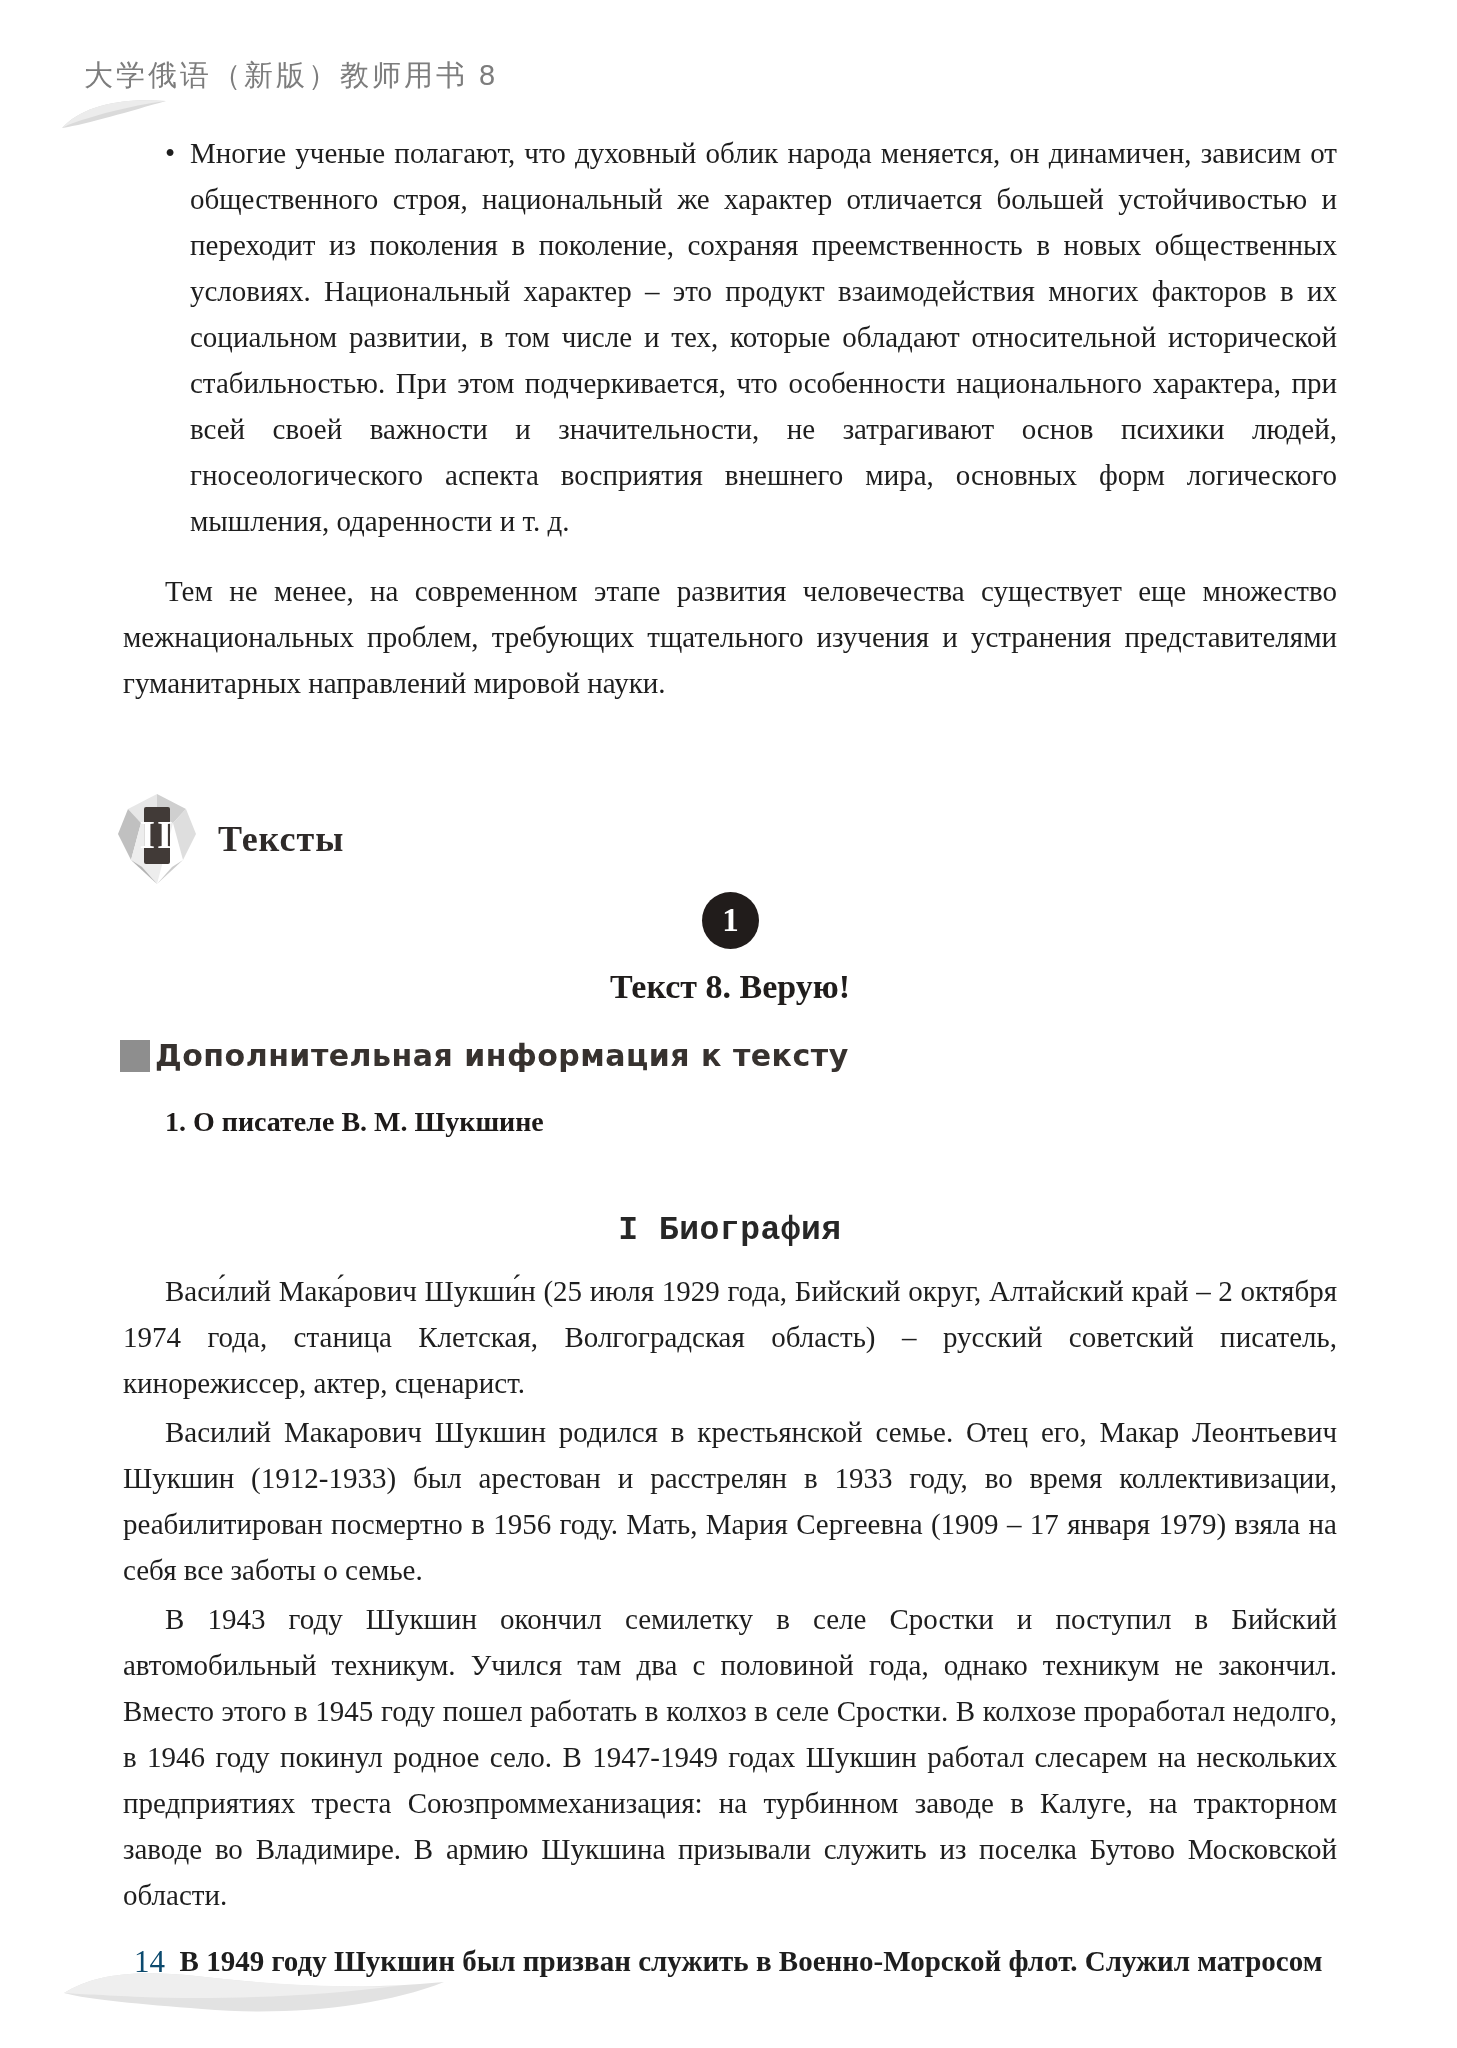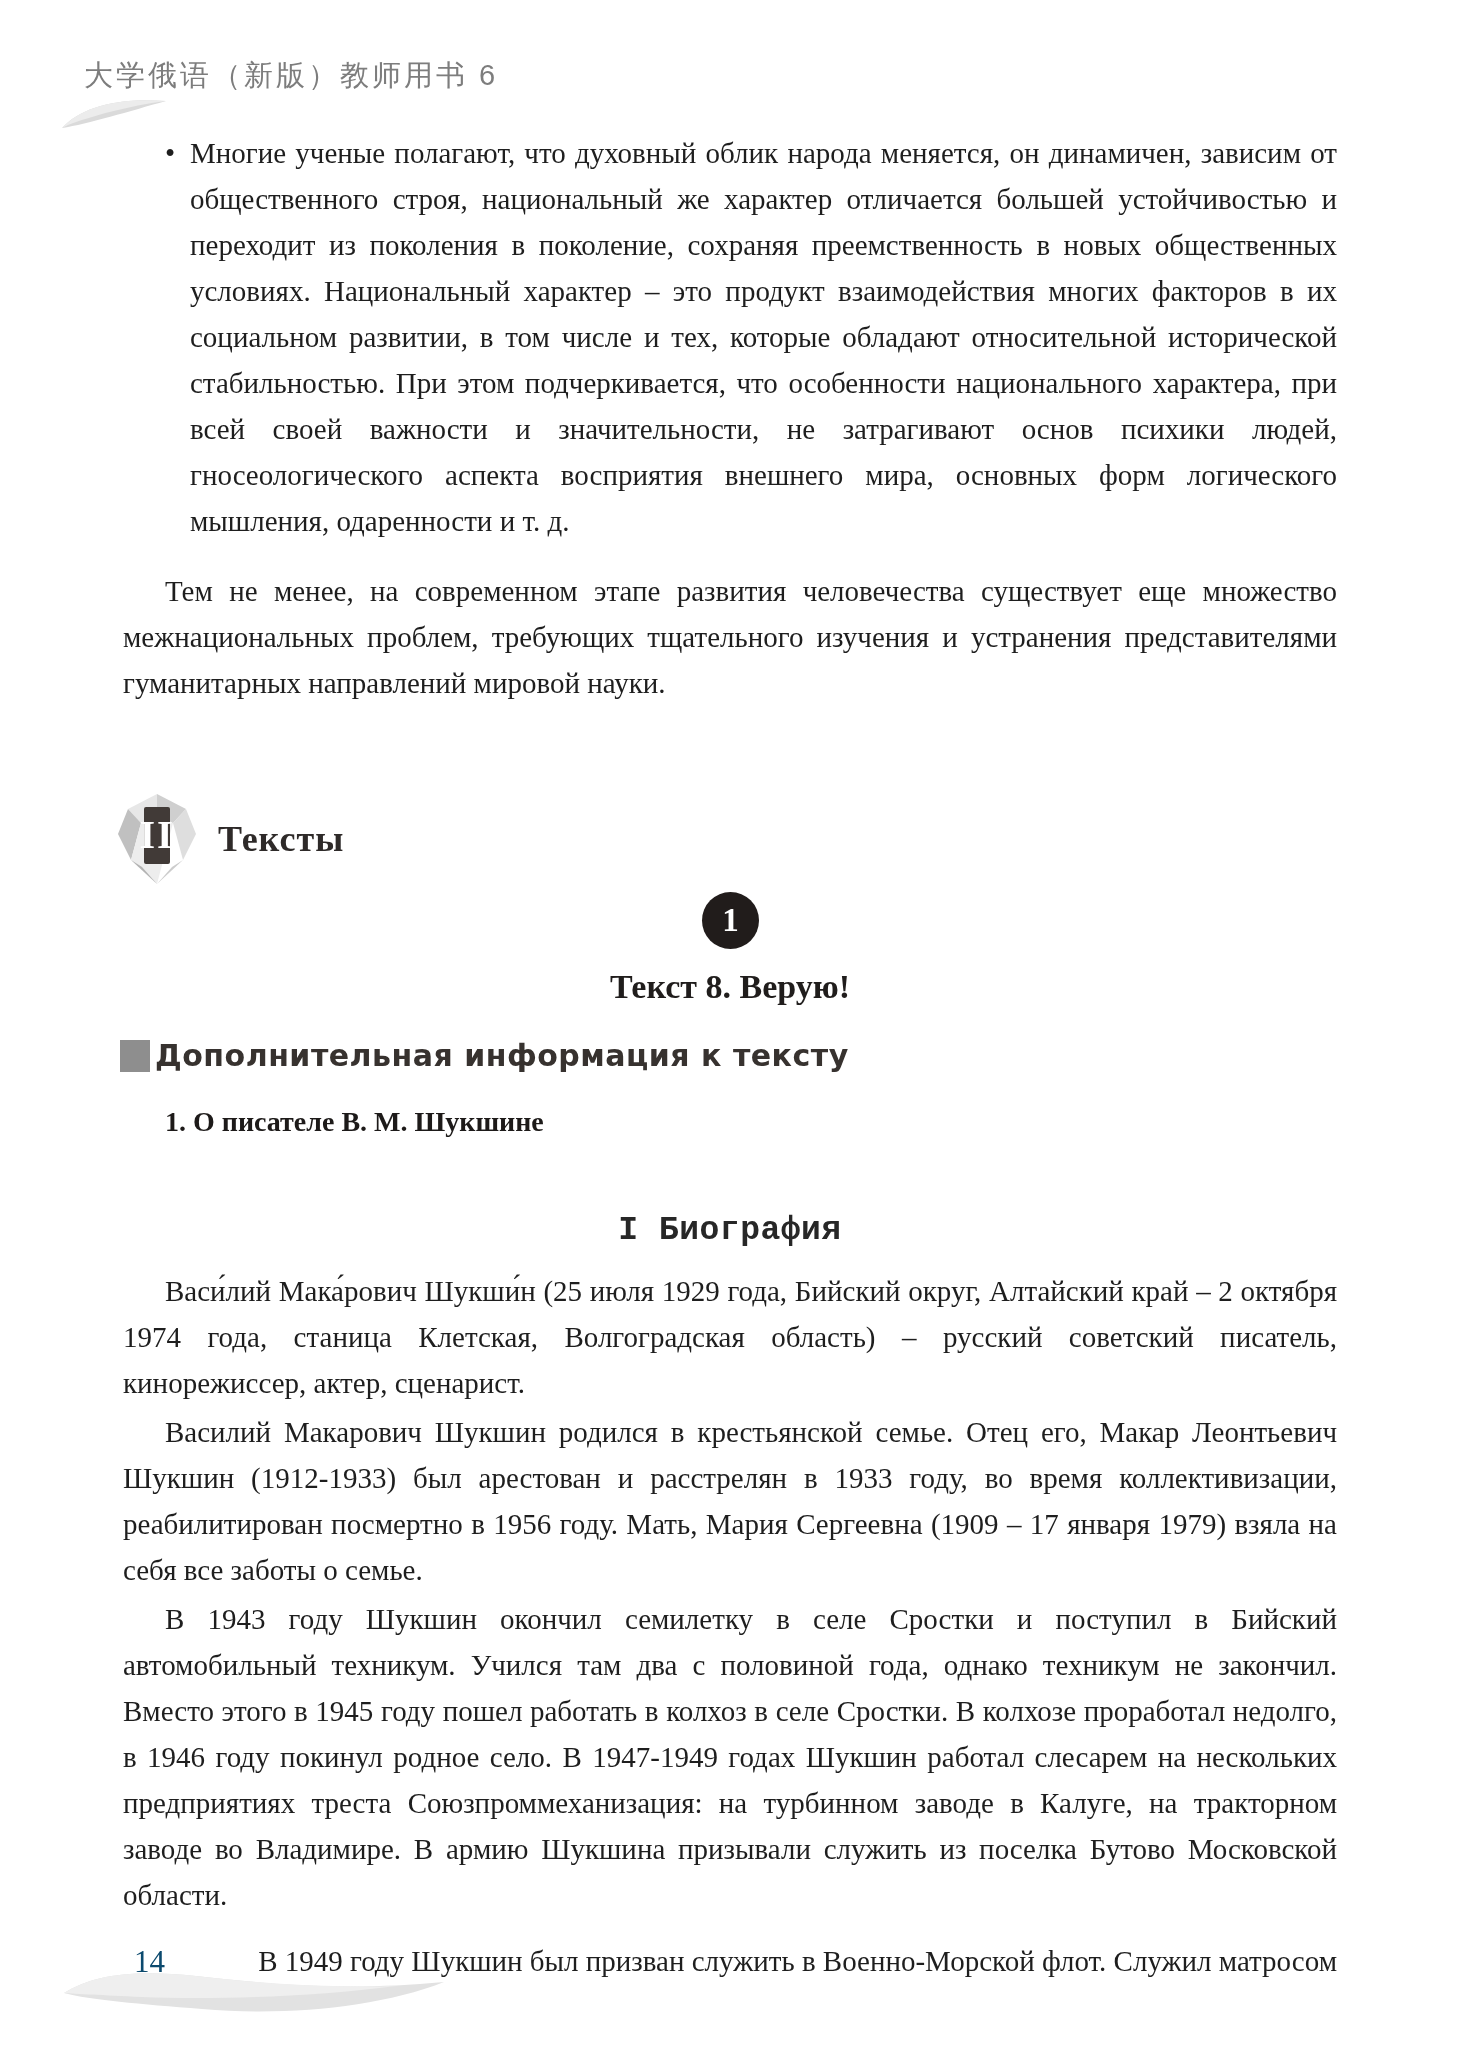--- a/index.html
+++ b/index.html
@@ -74,21 +74,21 @@
     font-weight:bold;font-size:33px;color:#272727;letter-spacing:0.5px;
   }
   .page-number{
     left:134px;top:1944px;font-size:31px;color:#0c4a6e;
   }
   svg{display:block;}
 </style>
 </head>
 <body>
 
-<div class="abs header-title">大学俄语（新版）教师用书 6</div>
+<div class="abs header-title">大学俄语（新版）教师用书 8</div>
 
 <div class="abs" style="left:58px;top:92px;">
   <svg width="112" height="48" viewBox="0 0 112 48">
     <path d="M4,36 C22,16 58,5 108,9 C72,19 30,32 4,36 Z" fill="#dadada"></path>
     <path d="M4,36 C22,16 58,5 108,9 C70,14 34,24 10,33 Z" fill="#ececec"></path>
   </svg>
 </div>
 
 <div class="abs para bullet-para" style="top:130px;">
   <span class="bullet-marker">•</span>
@@ -125,21 +125,21 @@
   <div class="info-label">Дополнительная информация к тексту</div>
 </div>
 
 <div class="abs writer-heading">1. О писателе В. М. Шукшине</div>
 
 <div class="abs bio-heading">I Биография</div>
 
 <div class="abs para indent" style="top:1268px;">Васи́лий Мака́рович Шукши́н (25 июля 1929 года, Бийский округ, Алтайский край – 2 октября 1974 года, станица Клетская, Волгоградская область) – русский советский писатель, кинорежиссер, актер, сценарист.</div>
 <div class="abs para indent" style="top:1409px;">Василий Макарович Шукшин родился в крестьянской семье. Отец его, Макар Леонтьевич Шукшин (1912-1933) был арестован и расстрелян в 1933 году, во время коллективизации, реабилитирован посмертно в 1956 году. Мать, Мария Сергеевна (1909 – 17 января 1979) взяла на себя все заботы о семье.</div>
 <div class="abs para indent" style="top:1596px;">В 1943 году Шукшин окончил семилетку в селе Сростки и поступил в Бийский автомобильный техникум. Учился там два с половиной года, однако техникум не закончил. Вместо этого в 1945 году пошел работать в колхоз в селе Сростки. В колхозе проработал недолго, в 1946 году покинул родное село. В 1947-1949 годах Шукшин работал слесарем на нескольких предприятиях треста Союзпроммеханизация: на турбинном заводе в Калуге, на тракторном заводе во Владимире. В армию Шукшина призывали служить из поселка Бутово Московской области.</div>
-<div class="abs para indent" style="top:1938px;text-align:right;">В 1949 году Шукшин был призван служить в Военно-Морской флот. Служил матросом</div>
+<div class="abs para indent" style="top:1938px;text-align:center;font-weight:bold;">В 1949 году Шукшин был призван служить в Военно-Морской флот. Служил матросом</div>
 
 <div class="abs page-number">14</div>
 <div class="abs" style="left:60px;top:1966px;">
   <svg width="390" height="54" viewBox="0 0 390 54">
     <path d="M4,27 C32,9 74,3 136,10 C216,19 290,25 384,16 C318,42 224,50 142,43 C80,38 30,34 4,27 Z" fill="#e2e2e2"></path>
     <path d="M4,27 C32,9 74,3 136,10 C206,18 266,22 336,20 C252,31 150,34 82,31 C42,29 16,28 4,27 Z" fill="#efefef"></path>
   </svg>
 </div>
 
 </body></html>

